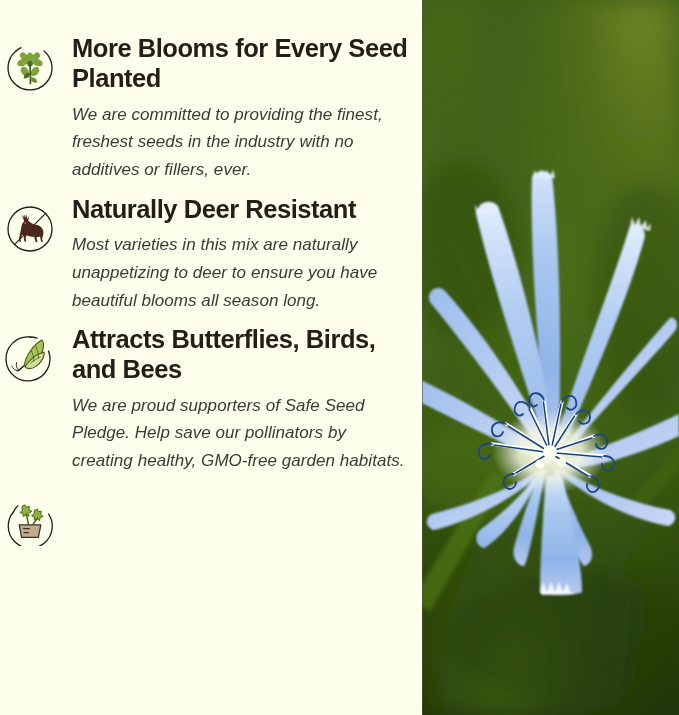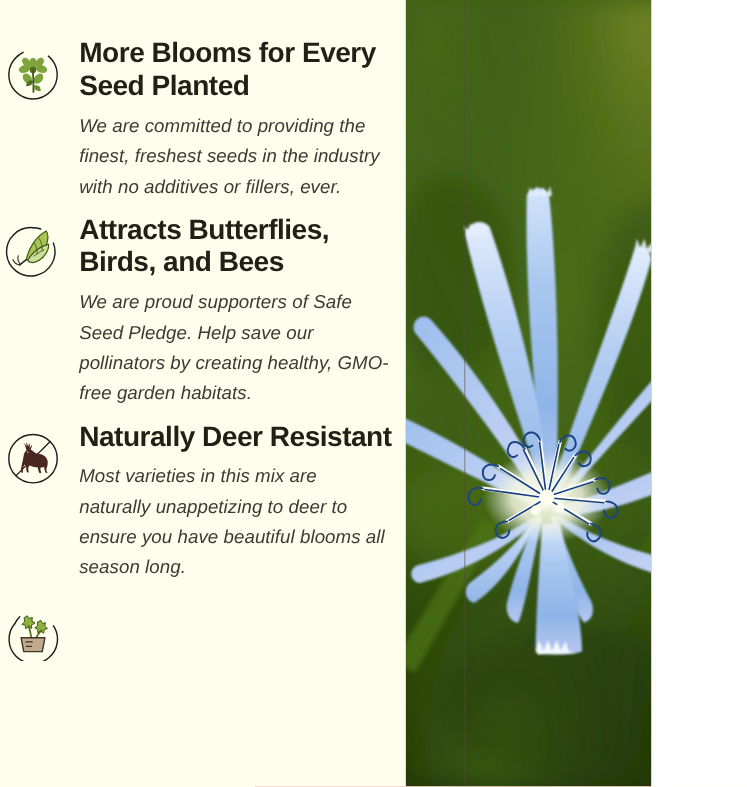--- a/index.html
+++ b/index.html
@@ -7,24 +7,24 @@
     padding: 0;
     background: #ffffff;
   }
   body {
     font-family: "Liberation Sans", sans-serif;
     -webkit-font-smoothing: antialiased;
   }
 
   .page {
     position: relative;
-    width: 592px;
+    width: 679px;
     height: 715px;
     overflow: hidden;
-    background: #ef4444;
+    background: #4d7c0f;
     display: flex;
   }
 
   
   .benefits-panel {
     width: 422px;
     height: 715px;
     background: #fdffec;
     box-sizing: border-box;
     padding: 34px 12px 10px 0;
@@ -122,43 +122,20 @@
             <circle cx="0" cy="-2.4" r="2.9" fill="#4f6b22"></circle>
           </g>
           <path d="M26 23 C26.4 29 26.6 35 26.4 41.5" fill="none" stroke="#3d5a18" stroke-width="1.7" stroke-linecap="round"></path>
           <path d="M26.2 31.5 C22 30 19.6 32.6 19.8 36.4 C23.4 36.6 26 34.8 26.2 31.5 Z" fill="#4f6b22"></path>
           <path d="M26.4 36 C30.6 34.4 33.2 36.8 33 40.8 C29.4 41.1 26.6 39.4 26.4 36 Z" fill="#6e9134"></path>
         </svg>
       </div>
       <div class="benefit-body">
         <h2 class="benefit-title">More Blooms for Every Seed Planted</h2>
         <p class="benefit-text">We are committed to providing the finest, freshest seeds in the industry with no additives or fillers, ever.</p>
-      </div>
-    </div>
-
-    <div class="benefit">
-      <div class="benefit-icon">
-        <svg viewBox="0 0 52 52" xmlns="http://www.w3.org/2000/svg">
-          <path d="M44.5 18 A22 22 0 1 1 26 4" fill="none" stroke="#1d1d1b" stroke-width="1.3" stroke-linecap="round"></path>
-          <path d="M26 4 A22 22 0 0 1 33 5.2" fill="none" stroke="#1d1d1b" stroke-width="1.3" stroke-linecap="round"></path>
-          <g>
-            <path d="M20 33 C22 22 29 12 38 7 C41 11 39.5 20 33.5 27 C29.5 31.5 24 33.8 20 33 Z" fill="#a8c457" stroke="#3f5a16" stroke-width="1.1" stroke-linejoin="round"></path>
-            <path d="M21 33.8 C25 27 32 21.5 40 19 C41 23 37.6 29.8 31.6 33.6 C27.6 36.1 23.4 36 21 33.8 Z" fill="#cfdd9a" stroke="#3f5a16" stroke-width="1.1" stroke-linejoin="round"></path>
-            <path d="M27 17.5 C29 20.5 30 25 29.8 28.5" fill="none" stroke="#3f5a16" stroke-width="0.8"></path>
-            <path d="M31.5 13.5 C33.6 17 34.6 21.5 34.3 25" fill="none" stroke="#3f5a16" stroke-width="0.8"></path>
-            <path d="M26.5 30 C29.5 27.5 33 25.4 36.4 24" fill="none" stroke="#3f5a16" stroke-width="0.8"></path>
-            <path d="M19.6 33.2 L14 37.8" stroke="#2b2b22" stroke-width="1.5" stroke-linecap="round"></path>
-            <path d="M14.4 37.2 C12.4 34.8 11.8 32 12.6 29.6" fill="none" stroke="#2b2b22" stroke-width="1" stroke-linecap="round"></path>
-            <path d="M13.6 37.8 C11 37.4 8.8 35.6 7.8 33.2" fill="none" stroke="#2b2b22" stroke-width="1" stroke-linecap="round"></path>
-          </g>
-        </svg>
-      </div>
-      <div class="benefit-body">
-        <h2 class="benefit-title">Attracts Butterflies, Birds, and Bees</h2>
-        <p class="benefit-text">We are proud supporters of Safe Seed Pledge. Help save our pollinators by creating healthy, GMO-free garden habitats.</p>
       </div>
     </div>
 
     <div class="benefit">
       <div class="benefit-icon">
         <svg viewBox="0 0 52 52" xmlns="http://www.w3.org/2000/svg">
           <circle cx="26" cy="26" r="22" fill="none" stroke="#1d1d1b" stroke-width="1.3"></circle>
           <path d="M41.4 10.6 L10.6 41.4" stroke="#1d1d1b" stroke-width="1.2" stroke-linecap="round"></path>
           <g fill="#4a2820">
             <path d="M19.5 16.5 C19.2 14.4 18.4 13 17.4 11.9 C18.6 12.4 19.6 13.4 20.2 14.6
@@ -180,20 +157,43 @@
       </div>
       <div class="benefit-body">
         <h2 class="benefit-title">Naturally Deer Resistant</h2>
         <p class="benefit-text">Most varieties in this mix are naturally unappetizing to deer to ensure you have beautiful blooms all season long.</p>
       </div>
     </div>
 
     <div class="benefit">
       <div class="benefit-icon">
         <svg viewBox="0 0 52 52" xmlns="http://www.w3.org/2000/svg">
+          <path d="M44.5 18 A22 22 0 1 1 26 4" fill="none" stroke="#1d1d1b" stroke-width="1.3" stroke-linecap="round"></path>
+          <path d="M26 4 A22 22 0 0 1 33 5.2" fill="none" stroke="#1d1d1b" stroke-width="1.3" stroke-linecap="round"></path>
+          <g>
+            <path d="M20 33 C22 22 29 12 38 7 C41 11 39.5 20 33.5 27 C29.5 31.5 24 33.8 20 33 Z" fill="#a8c457" stroke="#3f5a16" stroke-width="1.1" stroke-linejoin="round"></path>
+            <path d="M21 33.8 C25 27 32 21.5 40 19 C41 23 37.6 29.8 31.6 33.6 C27.6 36.1 23.4 36 21 33.8 Z" fill="#cfdd9a" stroke="#3f5a16" stroke-width="1.1" stroke-linejoin="round"></path>
+            <path d="M27 17.5 C29 20.5 30 25 29.8 28.5" fill="none" stroke="#3f5a16" stroke-width="0.8"></path>
+            <path d="M31.5 13.5 C33.6 17 34.6 21.5 34.3 25" fill="none" stroke="#3f5a16" stroke-width="0.8"></path>
+            <path d="M26.5 30 C29.5 27.5 33 25.4 36.4 24" fill="none" stroke="#3f5a16" stroke-width="0.8"></path>
+            <path d="M19.6 33.2 L14 37.8" stroke="#2b2b22" stroke-width="1.5" stroke-linecap="round"></path>
+            <path d="M14.4 37.2 C12.4 34.8 11.8 32 12.6 29.6" fill="none" stroke="#2b2b22" stroke-width="1" stroke-linecap="round"></path>
+            <path d="M13.6 37.8 C11 37.4 8.8 35.6 7.8 33.2" fill="none" stroke="#2b2b22" stroke-width="1" stroke-linecap="round"></path>
+          </g>
+        </svg>
+      </div>
+      <div class="benefit-body">
+        <h2 class="benefit-title">Attracts Butterflies, Birds, and Bees</h2>
+        <p class="benefit-text">We are proud supporters of Safe Seed Pledge. Help save our pollinators by creating healthy, GMO-free garden habitats.</p>
+      </div>
+    </div>
+
+    <div class="benefit">
+      <div class="benefit-icon">
+        <svg viewBox="0 0 52 52" xmlns="http://www.w3.org/2000/svg">
           <path d="M44.6 20 A22 22 0 1 1 9.4 18" fill="none" stroke="#1d1d1b" stroke-width="1.3" stroke-linecap="round"></path>
           <path d="M9.4 18 A22 22 0 0 1 14 11.6" fill="none" stroke="#1d1d1b" stroke-width="1.3" stroke-linecap="round"></path>
           <g stroke="#3f5a16" stroke-width="0.9" stroke-linejoin="round">
             <g fill="#8fb23f">
               <path d="M18 12.5 L20.8 10.8 L22.4 13.2 L25.4 12.4 L25 15.8 L27.8 17.4 L24.6 19.2
                        L24.8 22.2 L21.8 20.8 L19.2 22.6 L19 19.4 L16 18.6 L18.4 16.2 Z"></path>
               <path d="M30.2 16.4 L33.2 15 L34.4 17.6 L37.4 17.2 L36.6 20.4 L39.2 22.4 L36 23.6
                        L35.8 26.6 L33 24.8 L30.2 26.2 L30.4 23 L27.6 21.8 L30.2 19.8 Z"></path>
             </g>
           </g>

